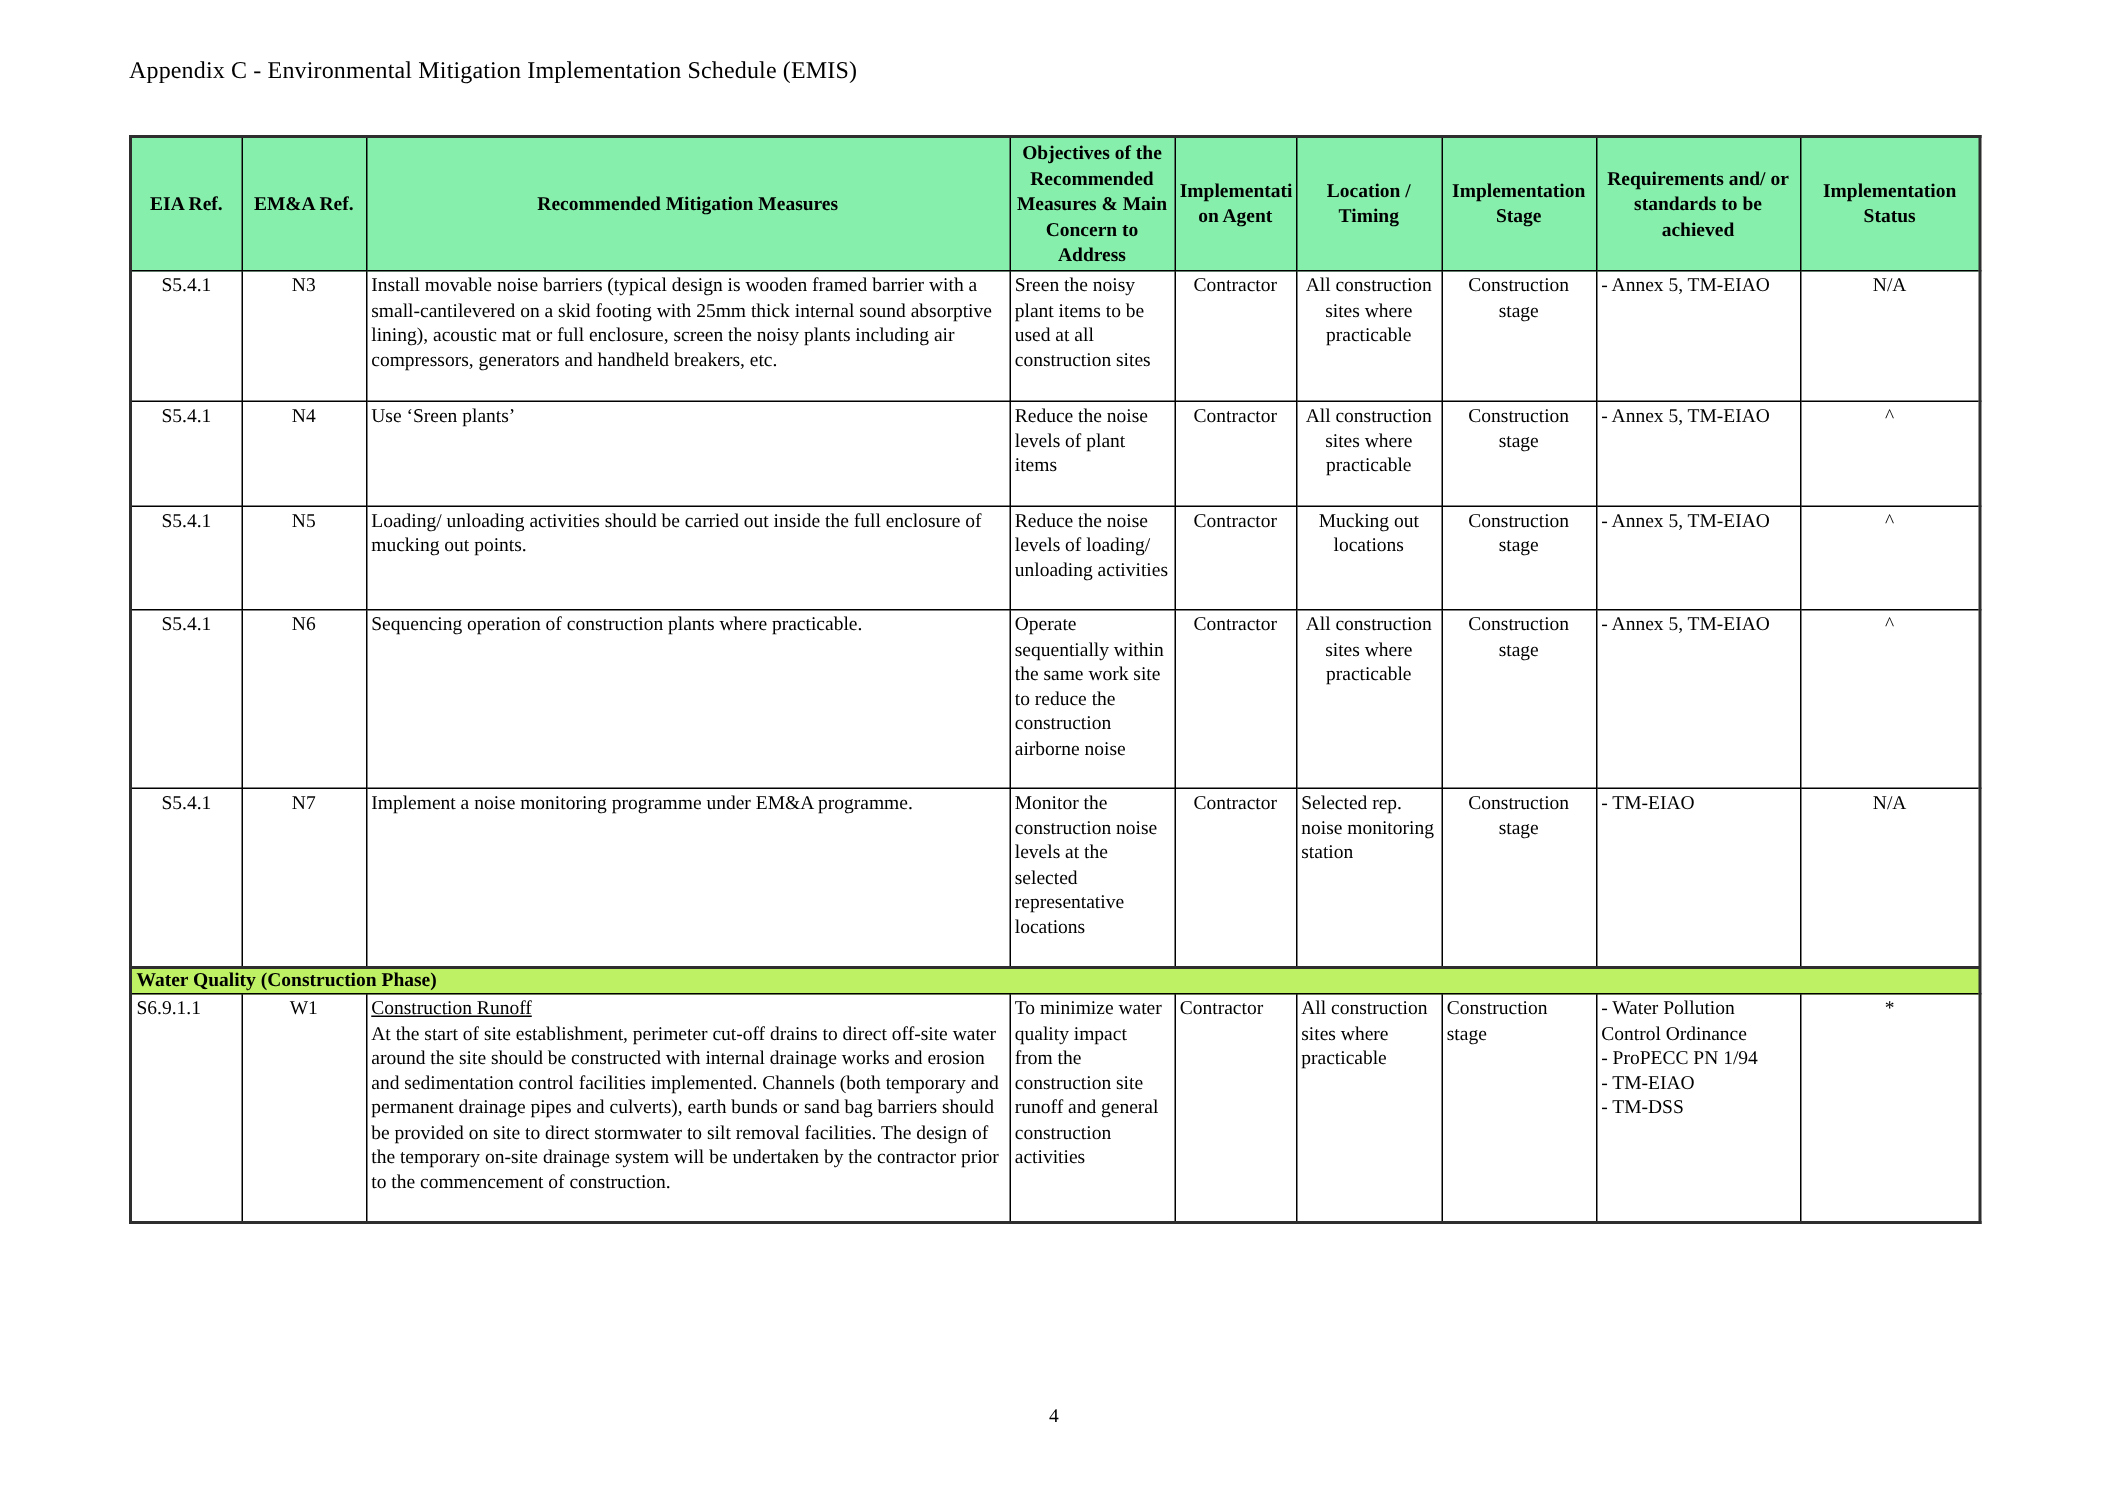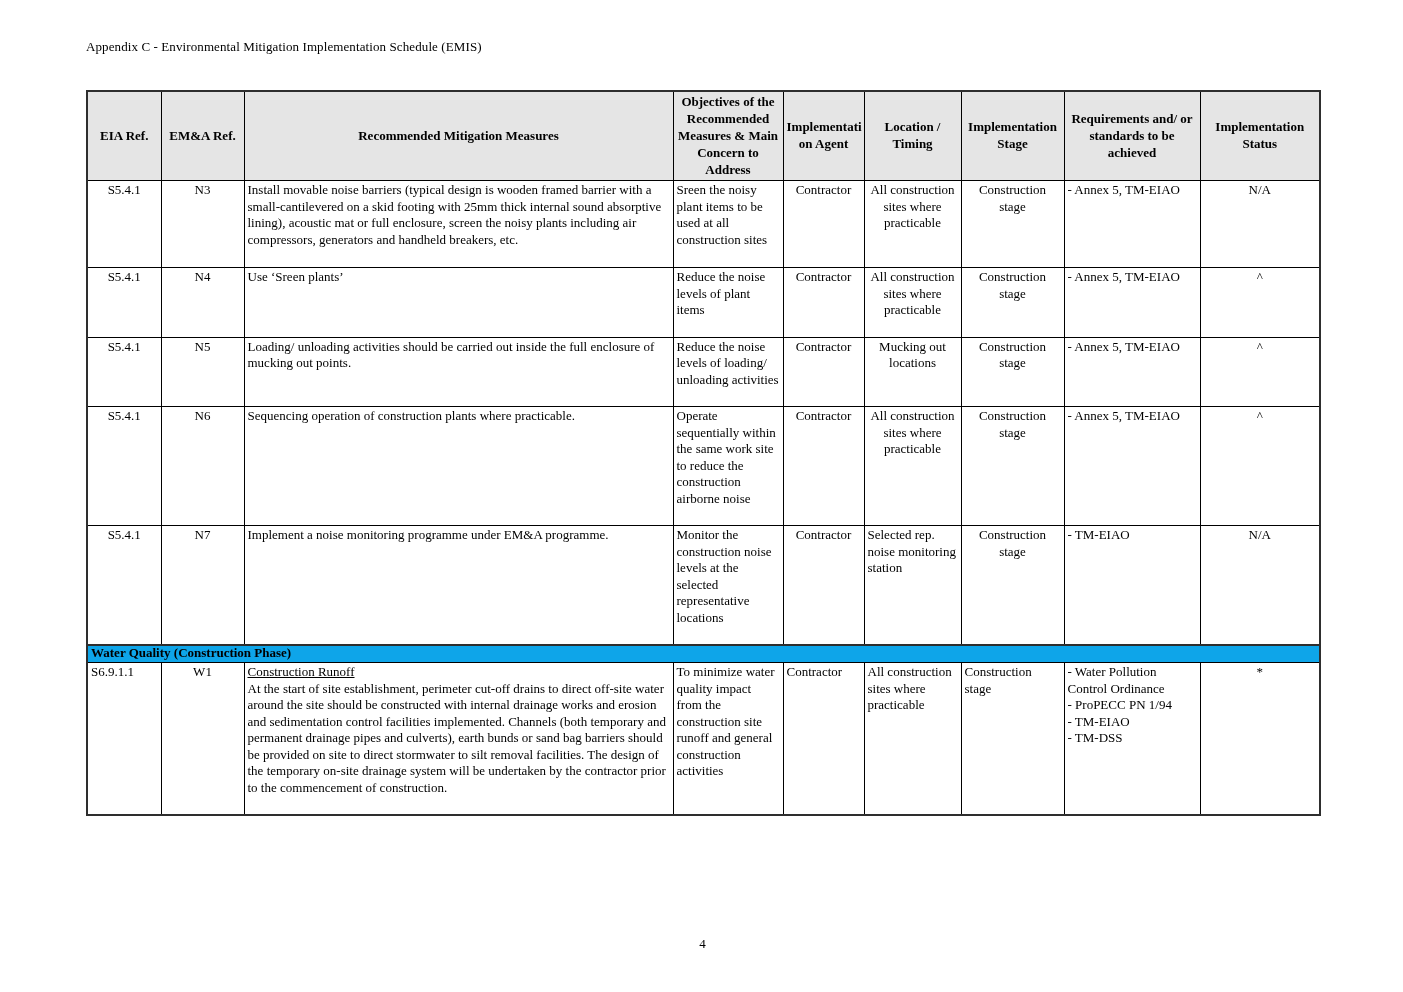--- a/index.html
+++ b/index.html
@@ -4,41 +4,41 @@
 <style>
   * { margin:0; padding:0; box-sizing:border-box; }
   html,body { background:#ffffff; }
   body {
     width:1403px; height:992px; position:relative;
     font-family:"Liberation Serif","DejaVu Serif",serif;
     color:#000;
   }
   .page-title {
     position:absolute; left:86px; top:39px;
-    font-size:13px; letter-spacing:0.1px;
+    font-size:16px; letter-spacing:0.1px;
   }
   table.emis {
     position:absolute; left:86px; top:90px; width:1233px;
     border-collapse:collapse; table-layout:fixed;
     font-size:13px; line-height:1.27;
     border:2px solid #2e2e2e;
   }
   .emis th, .emis td { border:1px solid #000; }
   .emis th {
-    background:#e5e5e5; font-weight:bold; text-align:center;
+    background:#86efac; font-weight:bold; text-align:center;
     vertical-align:middle; padding:2px 3px; font-size:13px; line-height:1.3;
   }
   .emis td { vertical-align:top; padding:1px 3px 18px 3px; }
   .pre { white-space:pre-line;margin-left:22px; }
   .al { text-align:left; }
   .ac { text-align:center; }
   .u { text-decoration:underline; }
   .block { display:block; }
   tr.section-row td {
-    background:#0ea5e9; font-weight:bold; text-align:left;
+    background:#bef264; font-weight:bold; text-align:left;
     border-top:2px solid #2e2e2e; border-bottom:1px solid #000;
     padding:0 3px 1px 3px; line-height:1.15;
   }
   .footer {
     position:absolute; left:86px; top:936px; width:1233px;
     display:flex; font-size:13px;
   }
   .footer > div { flex:1; }
   .footer .f-left { text-align:left; }
   .footer .f-center { text-align:center; }

